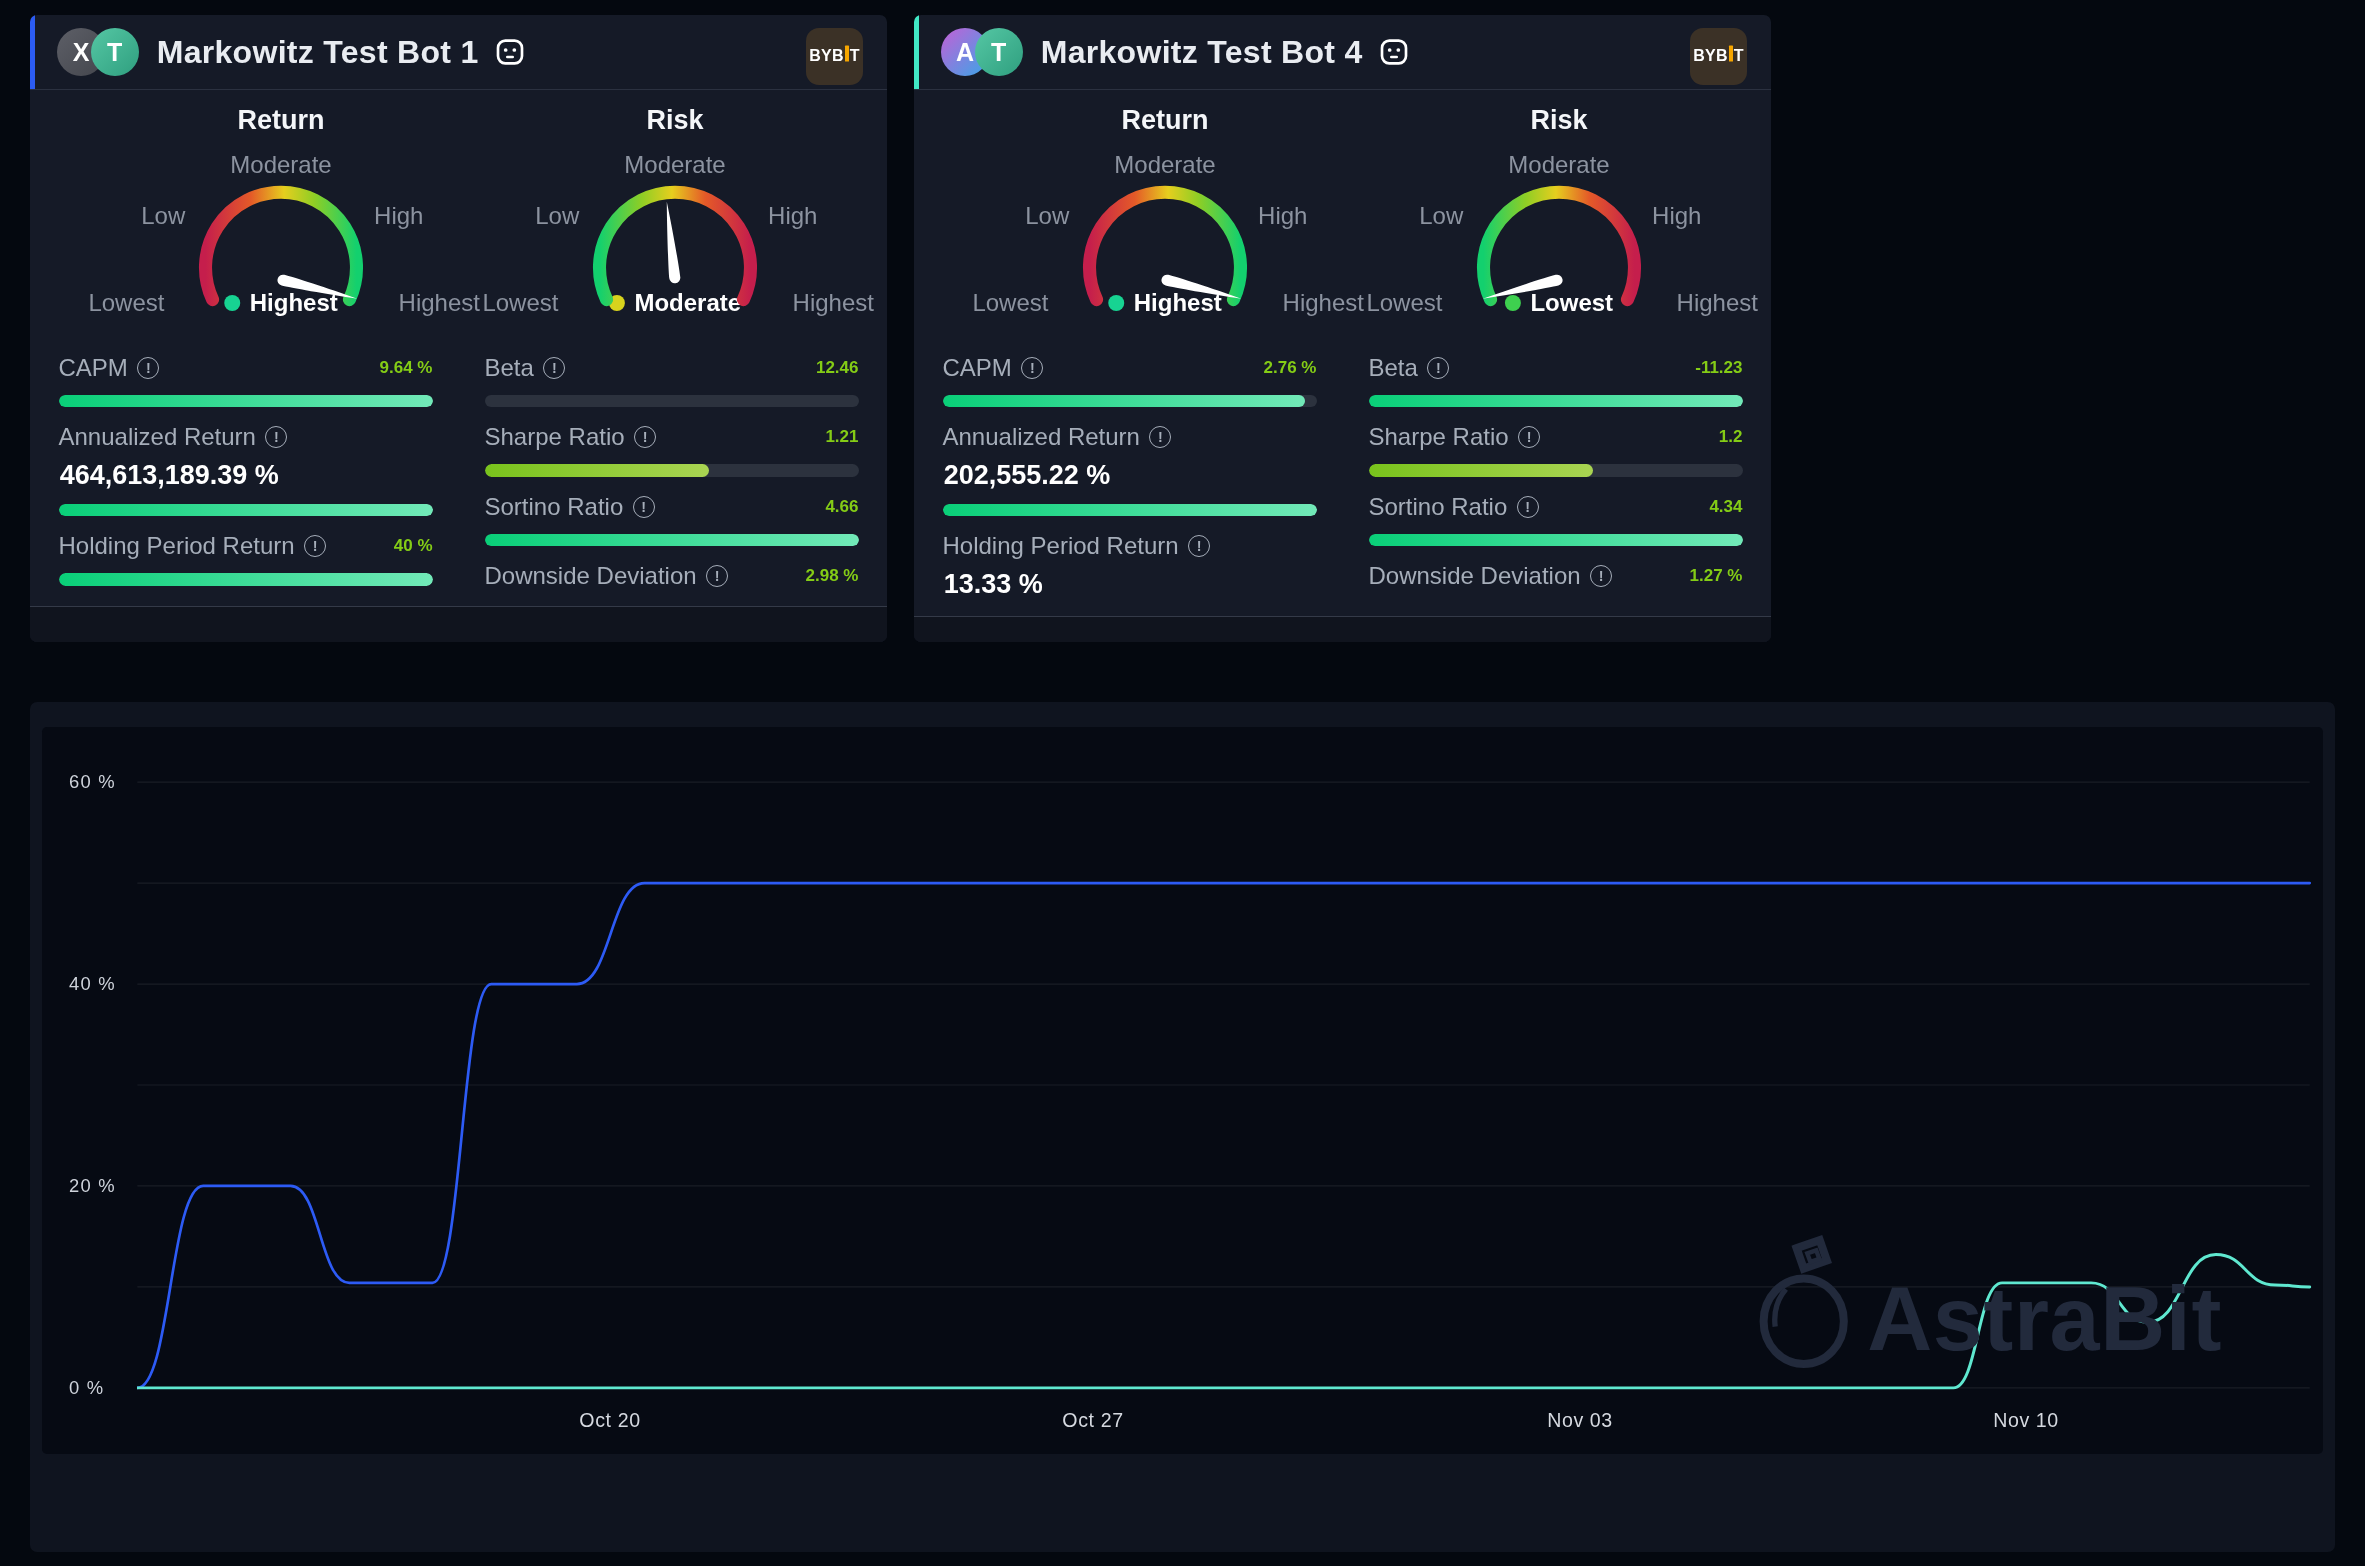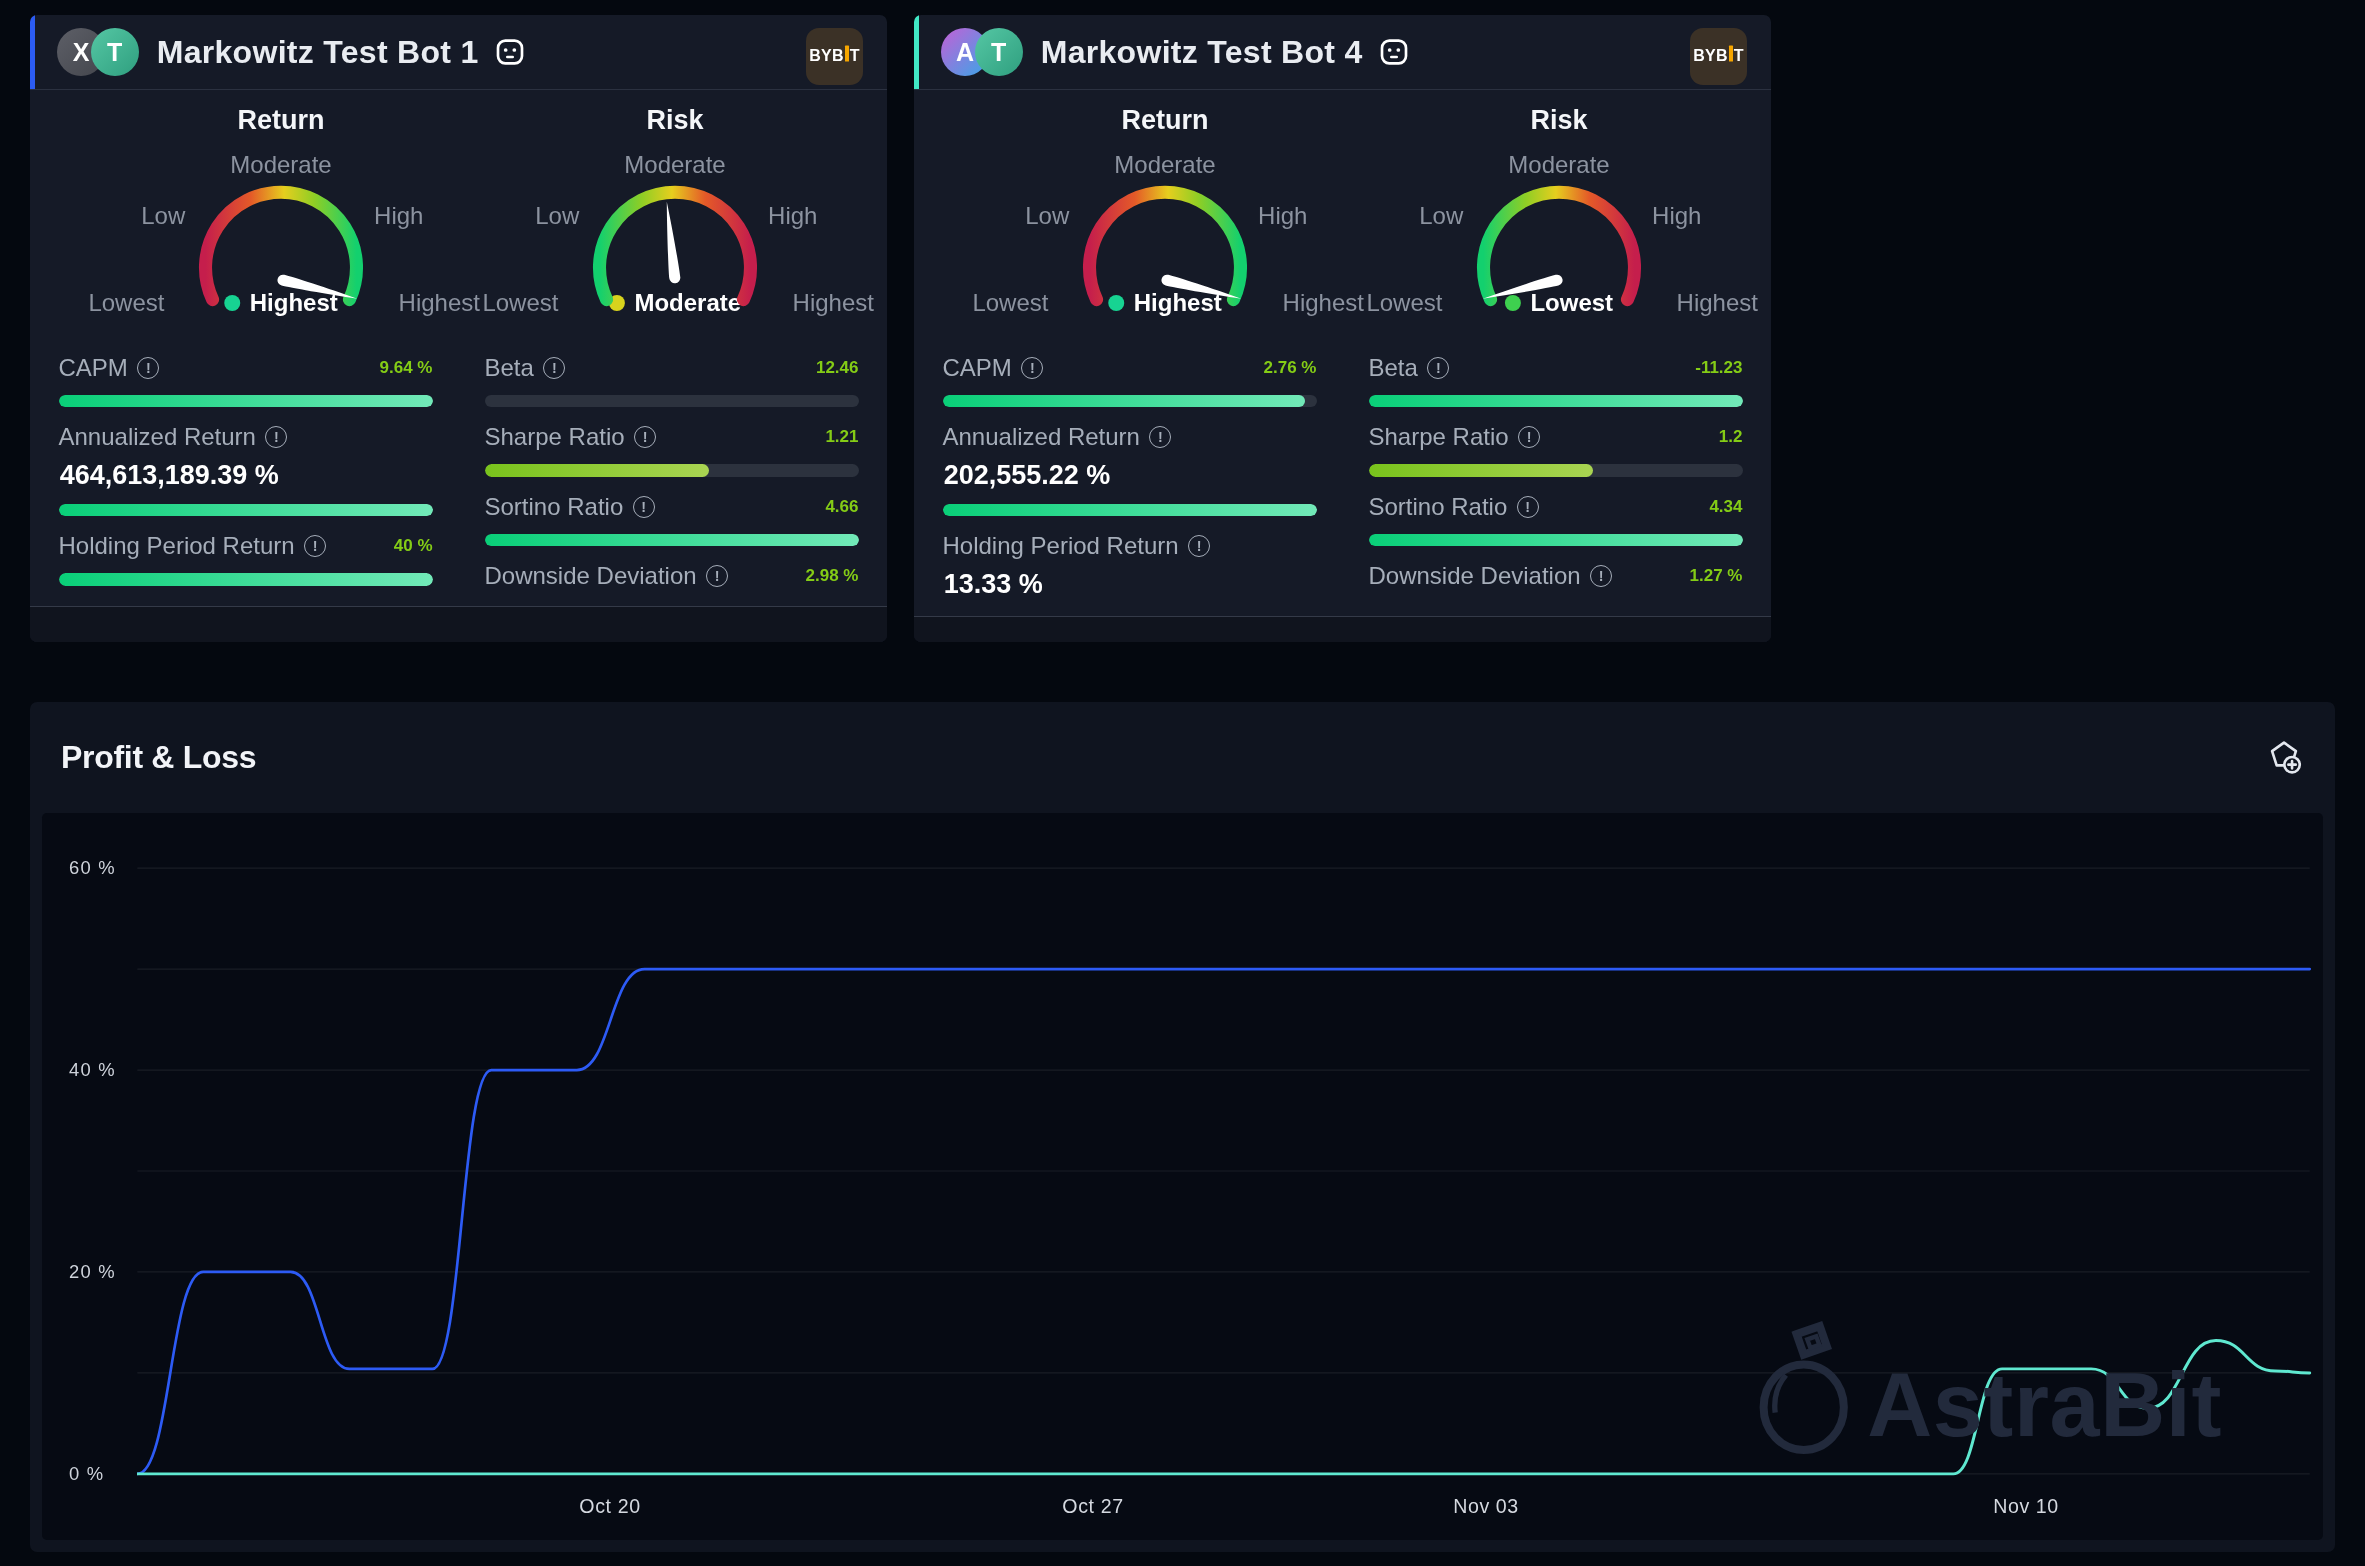--- a/index.html
+++ b/index.html
@@ -439,30 +439,20 @@
 
   </div>
 </div>
       </div>
 
       <div class="card-footer"></div>
     </div>
   </div>
 
   <div class="pnl-card">
-    <div class="pnl-header">
-      <span class="pnl-title">Profit &amp; Loss</span>
-      <button class="pnl-add">
-        <svg width="42" height="42" viewBox="0 0 24 24" fill="none" stroke="#e3e7ee" stroke-width="1.5" stroke-linejoin="round" stroke-linecap="round">
-          <path d="M12 3.2 L18.8 8.1 L16.2 16.2 L7.8 16.2 L5.2 8.1 Z"></path>
-          <circle cx="16.6" cy="15.8" r="4.4" fill="#0f141f"></circle>
-          <path d="M16.6 13.7 v4.2 M14.5 15.8 h4.2"></path>
-        </svg>
-      </button>
-    </div>
     <div class="pnl-plot">
       <div class="watermark">
         <svg width="107" height="137" viewBox="0 0 120 150" fill="none" stroke="currentColor" stroke-width="9">
           <path d="M50 14 L76 5 L84 28 L58 37 Z"></path>
           <path d="M62 20 L72 16.5 L75.5 26 L65.5 29.5 Z" stroke-width="5"></path>
           <ellipse cx="58" cy="96" rx="45" ry="48"></ellipse>
           <path d="M38 60 C28 72 24 86 26 102" stroke-width="6"></path>
         </svg>
         <span class="wm-text">AstraBit</span>
       </div>
@@ -476,19 +466,19 @@
           <line x1="0" x2="3658" y1="12" y2="12" stroke="rgba(255,255,255,0.08)" stroke-width="2"></line>
           <path d="M 0 1032 C 55.5 1032 55.5 692 111 692 L 258 692 C 307.5 692 307.5 855.2 357 855.2 L 497 855.2 C 546.5 855.2 546.5 352 596 352 L 740 352 C 797 352 797 182 854 182 L 3658 182" fill="none" stroke="#2d5bf5" stroke-width="4.5" stroke-linejoin="round" stroke-linecap="round"></path>
           <path d="M 0 1032 L 3058 1032 C 3099 1032 3099 855.2 3140 855.2 L 3290 855.2 C 3337.5 855.2 3337.5 921.5 3385 921.5 C 3442.5 921.5 3442.5 807.6 3500 807.6 C 3550 807.6 3550 858.6 3600 858.6 C 3629 858.6 3629 862 3658 862" fill="none" stroke="#5fe8d0" stroke-width="5" stroke-linejoin="round" stroke-linecap="round"></path>
         </svg>
     <span class="ytick" style="top: 648px;">0 %</span>
         <span class="ytick" style="top: 446px;">20 %</span>
         <span class="ytick" style="top: 244px;">40 %</span>
         <span class="ytick" style="top: 42px;">60 %</span>
         <span class="xtick" style="left: 568px;">Oct 20</span>
         <span class="xtick" style="left: 1051px;">Oct 27</span>
-        <span class="xtick" style="left: 1444px;">Nov 03</span>
+        <span class="xtick" style="left: 1538px;">Nov 03</span>
         <span class="xtick" style="left: 1984px; text-align: right;">Nov 10</span>
       </div>
   </div>
 
 </div>
 
 
 </body></html>

